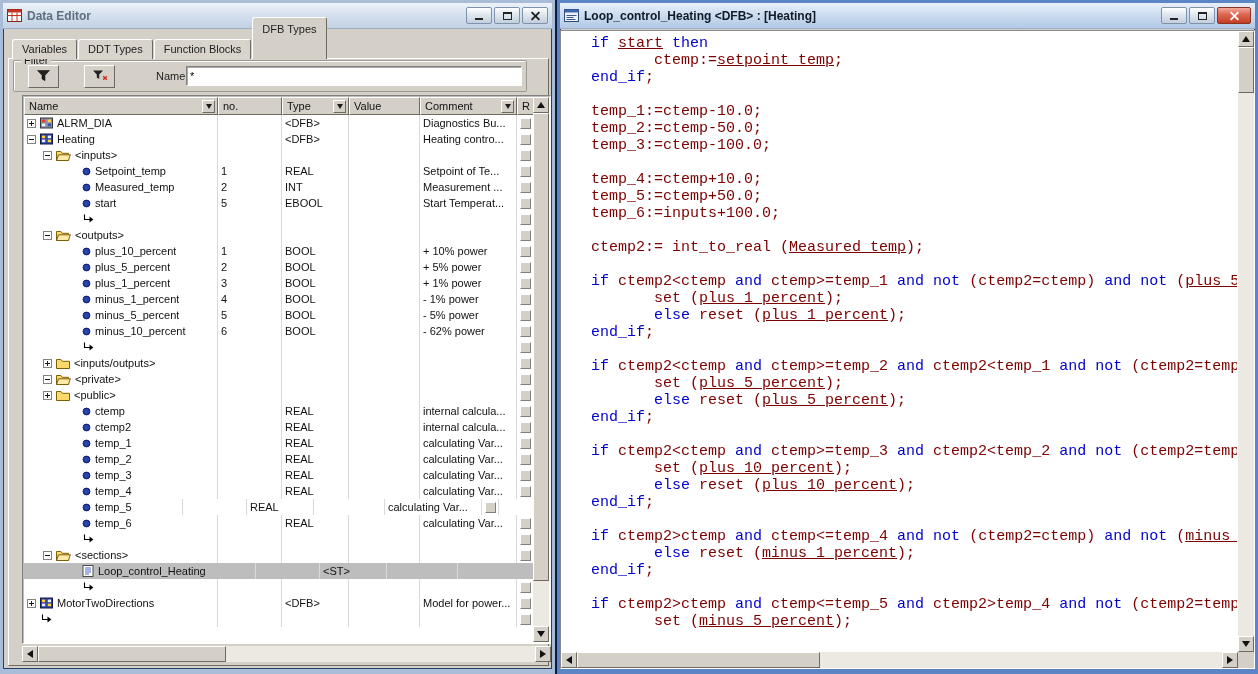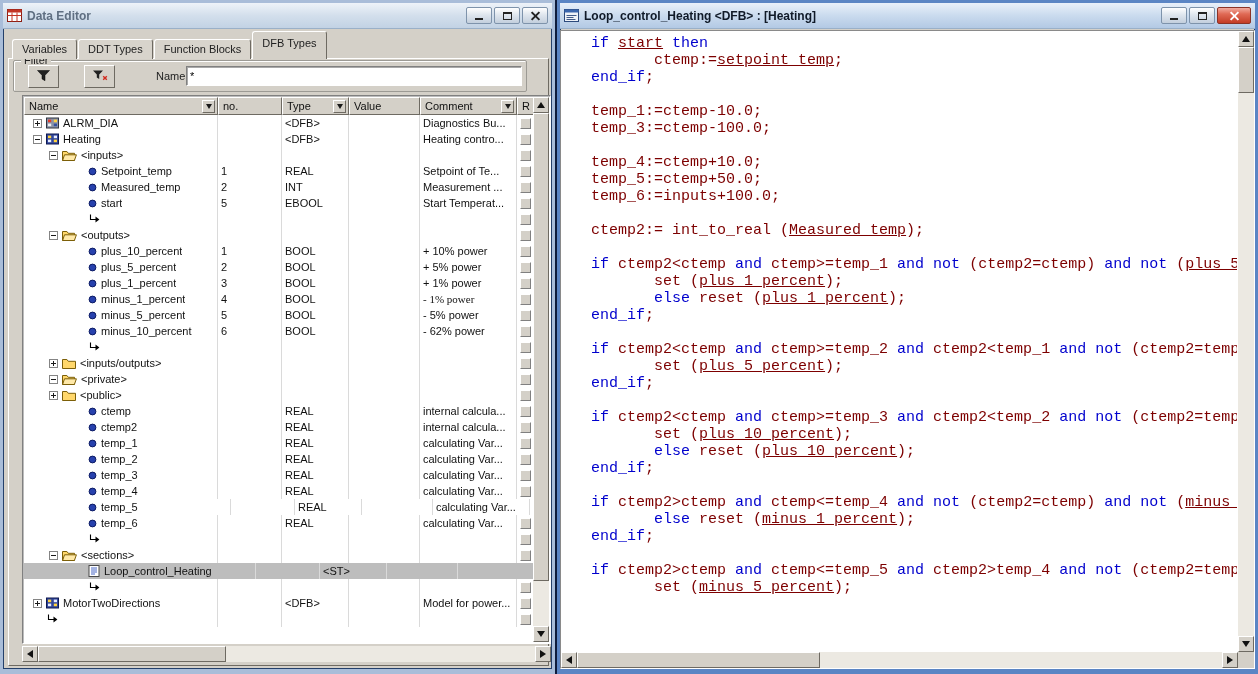--- a/index.html
+++ b/index.html
@@ -25,21 +25,21 @@
   .g-max{width:9px;height:8px;border:1px solid #222;border-top-width:2px;}
   .g-close{position:relative;width:11px;height:9px;}
   .g-close::before,.g-close::after{content:"";position:absolute;left:0;top:4px;width:11px;height:2px;background:#222;}
   .g-close::before{transform:rotate(45deg);}
   .g-close::after{transform:rotate(-45deg);}
   .close-red .g-close::before,.close-red .g-close::after{background:#fff;}
 
   
   .tabs{position:absolute;top:32px;left:9px;height:24px;display:flex;align-items:flex-end;z-index:3;}
   .tab{height:20px;line-height:18px;padding:0 9px;font-size:11px;background:#d8d4cc;border:1px solid #6e6a62;border-bottom:none;border-top-color:#fff;border-left-color:#fff;border-radius:3px 3px 0 0;margin-right:1px;color:#222;}
-  .tab.active{height:28px;line-height:22px;background:#d4d0c8;position:relative;z-index:4;font-weight:normal;}
+  .tab.active{height:42px;line-height:22px;background:#d4d0c8;position:relative;z-index:4;font-weight:normal;}
   .page{position:absolute;left:5px;right:3px;top:55px;bottom:3px;background:#d4d0c8;border:1px solid;border-color:#ffffff #6e6a62 #6e6a62 #ffffff;}
 
   .filter-group{position:absolute;top:57px;left:10px;width:514px;height:32px;border:1px solid #9c9a94;border-radius:2px;box-shadow:inset 1px 1px 0 #ffffff;}
   .fg-label{position:absolute;top:-7px;left:7px;background:#d4d0c8;padding:0 3px;font-size:11px;color:#222;}
   .tool-btn{position:absolute;top:4px;width:31px;height:23px;background:#d4d0c8;border:1px solid;border-color:#ffffff #6e6a62 #6e6a62 #ffffff;display:flex;align-items:center;justify-content:center;}
   .tool-btn.b1{left:14px;}
   .tool-btn.b2{left:70px;}
   .name-label{position:absolute;top:9px;left:142px;font-size:11px;color:#222;}
   .filter-input{position:absolute;top:5px;left:172px;width:336px;height:20px;border:1px solid #808080;border-right-color:#fff;border-bottom-color:#fff;box-shadow:inset 1px 1px 0 rgba(64,64,64,.45);background:#fff;font:11px "Liberation Sans",sans-serif;padding:2px 3px;outline:none;}
 
@@ -47,21 +47,21 @@
   .grid-outer{position:absolute;top:92px;left:19px;width:529px;height:549px;border:1px solid #808080;border-right-color:#fff;border-bottom-color:#fff;background:#fff;box-shadow:inset 1px 1px 0 rgba(64,64,64,.35);}
   .grid-header{position:absolute;top:1px;left:1px;right:17px;height:18px;display:flex;background:#d4d0c8;}
   .hcell{position:relative;height:18px;background:#d4d0c8;border:1px solid;border-color:#ffffff #6e6a62 #6e6a62 #ffffff;display:flex;align-items:center;padding-left:4px;font-size:11px;color:#111;overflow:hidden;flex:none;}
   .hdrop{position:absolute;right:2px;top:2px;width:13px;height:13px;background:#d4d0c8;border:1px solid;border-color:#ffffff #6e6a62 #6e6a62 #ffffff;display:flex;align-items:center;justify-content:center;}
   .tri.down{width:0;height:0;border-left:3px solid transparent;border-right:3px solid transparent;border-top:5px solid #1a1a1a;}
   .grid-body{position:absolute;top:19px;left:1px;right:17px;bottom:1px;background:#fff;overflow:hidden;}
   .grow{display:flex;height:16px;align-items:center;background:#fff;}
   .grow.sel{background:var(--sel-bg,#bdbdbd);}
   .gcell{height:16px;border-right:1px solid #dadada;display:flex;align-items:center;font-size:11px;color:#111;white-space:nowrap;overflow:hidden;flex:none;padding-left:3px;}
   .grow.sel .gcell{background:var(--sel-bg,#bdbdbd);}
-  .c-name{padding-left:6px;}
+  .c-name{padding-left:0;}
   .ind{display:inline-block;flex:none;height:1px;}
   .expbox{position:relative;width:9px;height:9px;border:1px solid #848484;background:#fff;flex:none;margin-right:4px;}
   .expbox::before{content:"";position:absolute;left:1px;right:1px;top:3px;height:1px;background:#1a1a1a;}
   .expbox.plus::after{content:"";position:absolute;top:1px;bottom:1px;left:3px;width:1px;background:#1a1a1a;}
   .icn{display:inline-flex;flex:none;margin-right:4px;}
   .nm{overflow:hidden;}
   .c-r{justify-content:center;padding-left:0;}
   .rsq{width:11px;height:11px;background:#d4d0c8;border:1px solid;border-color:#ffffff #808080 #808080 #ffffff;}
   .sb-btn{position:absolute;width:16px;height:16px;background:#d4d0c8;border:1px solid;border-color:#ffffff #6e6a62 #6e6a62 #ffffff;display:flex;align-items:center;justify-content:center;}
   .sb-thumb{position:absolute;background:#d4d0c8;border:1px solid;border-color:#ffffff #6e6a62 #6e6a62 #ffffff;}
@@ -386,21 +386,21 @@
               <span class="icn">
                 <svg width="9" height="9" viewBox="0 0 9 9">
                   <circle cx="4.5" cy="4.5" r="3.4" fill="#2741ad" stroke="#0c1a63"></circle>
                 </svg>
               </span>
               <span class="nm">minus_1_percent</span>
             </div>
             <div class="gcell c-no" style="width: 64px;">4</div>
             <div class="gcell c-type" style="width: 67px;">BOOL</div>
             <div class="gcell c-value" style="width: 71px;"></div>
-            <div class="gcell c-comment" style="width: 97px; font-family: Liberation Serif, serif;">- 1% power</div>
+            <div class="gcell c-comment" style="width: 97px;">- 1% power</div>
             <div class="gcell c-r" style="width: 17px;">
               <span class="rsq"></span>
             </div>
           </div>
           <div class="grow">
             <div class="gcell c-name" style="width: 194px;">
               <span class="ind" style="width: 58px;"></span>
               <span class="icn">
                 <svg width="9" height="9" viewBox="0 0 9 9">
                   <circle cx="4.5" cy="4.5" r="3.4" fill="#2741ad" stroke="#0c1a63"></circle>
@@ -612,21 +612,21 @@
             </div>
             <div class="gcell c-no" style="width: 64px;"></div>
             <div class="gcell c-type" style="width: 67px;">REAL</div>
             <div class="gcell c-value" style="width: 71px;"></div>
             <div class="gcell c-comment" style="width: 97px;">calculating Var...</div>
             <div class="gcell c-r" style="width: 17px;">
               <span class="rsq"></span>
             </div>
           </div>
           <div class="grow">
-            <div class="gcell c-name" style="width: 207px;">
+            <div class="gcell c-name" style="width: 159px;">
               <span class="ind" style="width: 58px;"></span>
               <span class="icn">
                 <svg width="9" height="9" viewBox="0 0 9 9">
                   <circle cx="4.5" cy="4.5" r="3.4" fill="#2741ad" stroke="#0c1a63"></circle>
                 </svg>
               </span>
               <span class="nm">temp_5</span>
             </div>
             <div class="gcell c-no" style="width: 64px;"></div>
             <div class="gcell c-type" style="width: 67px;">REAL</div>
@@ -816,35 +816,37 @@
       </span>
     </div>
 
     <div class="code-area">
       <div class="code-pre">
           <div class="cline"><span class="tk-kw">if </span><span class="tk-var">start</span><span class="tk-st"> </span><span class="tk-kw">then</span></div>
           <div class="cline"><span class="tk-st">       ctemp:=</span><span class="tk-var">setpoint_temp</span><span class="tk-st">;</span></div>
           <div class="cline"><span class="tk-kw">end_if</span><span class="tk-st">;</span></div>
           <div class="cline">&nbsp;</div>
           <div class="cline"><span class="tk-st">temp_1:=ctemp-10.0;</span></div>
+          <div class="cline"><span class="tk-st">temp_2:=ctemp-50.0;</span></div>
           <div class="cline"><span class="tk-st">temp_3:=ctemp-100.0;</span></div>
           <div class="cline">&nbsp;</div>
           <div class="cline"><span class="tk-st">temp_4:=ctemp+10.0;</span></div>
           <div class="cline"><span class="tk-st">temp_5:=ctemp+50.0;</span></div>
           <div class="cline"><span class="tk-st">temp_6:=inputs+100.0;</span></div>
           <div class="cline">&nbsp;</div>
           <div class="cline"><span class="tk-st">ctemp2:= int_to_real (</span><span class="tk-var">Measured_temp</span><span class="tk-st">);</span></div>
           <div class="cline">&nbsp;</div>
           <div class="cline"><span class="tk-kw">if </span><span class="tk-st">ctemp2&lt;ctemp </span><span class="tk-kw">and </span><span class="tk-st">ctemp&gt;=temp_1 </span><span class="tk-kw">and </span><span class="tk-kw">not </span><span class="tk-st">(ctemp2=ctemp) </span><span class="tk-kw">and </span><span class="tk-kw">not </span><span class="tk-st">(</span><span class="tk-var">plus_5_</span></div>
           <div class="cline"><span class="tk-st">       set (</span><span class="tk-var">plus_1_percent</span><span class="tk-st">);</span></div>
           <div class="cline"><span class="tk-st">       </span><span class="tk-kw">else </span><span class="tk-st">reset (</span><span class="tk-var">plus_1_percent</span><span class="tk-st">);</span></div>
           <div class="cline"><span class="tk-kw">end_if</span><span class="tk-st">;</span></div>
           <div class="cline">&nbsp;</div>
           <div class="cline"><span class="tk-kw">if </span><span class="tk-st">ctemp2&lt;ctemp </span><span class="tk-kw">and </span><span class="tk-st">ctemp&gt;=temp_2 </span><span class="tk-kw">and </span><span class="tk-st">ctemp2&lt;temp_1 </span><span class="tk-kw">and </span><span class="tk-kw">not </span><span class="tk-st">(ctemp2=temp</span></div>
           <div class="cline"><span class="tk-st">       set (</span><span class="tk-var">plus_5_percent</span><span class="tk-st">);</span></div>
+          <div class="cline"><span class="tk-st">       </span><span class="tk-kw">else </span><span class="tk-st">reset (</span><span class="tk-var">plus_5_percent</span><span class="tk-st">);</span></div>
           <div class="cline"><span class="tk-kw">end_if</span><span class="tk-st">;</span></div>
           <div class="cline">&nbsp;</div>
           <div class="cline"><span class="tk-kw">if </span><span class="tk-st">ctemp2&lt;ctemp </span><span class="tk-kw">and </span><span class="tk-st">ctemp&gt;=temp_3 </span><span class="tk-kw">and </span><span class="tk-st">ctemp2&lt;temp_2 </span><span class="tk-kw">and </span><span class="tk-kw">not </span><span class="tk-st">(ctemp2=temp</span></div>
           <div class="cline"><span class="tk-st">       set (</span><span class="tk-var">plus_10_percent</span><span class="tk-st">);</span></div>
           <div class="cline"><span class="tk-st">       </span><span class="tk-kw">else </span><span class="tk-st">reset (</span><span class="tk-var">plus_10_percent</span><span class="tk-st">);</span></div>
           <div class="cline"><span class="tk-kw">end_if</span><span class="tk-st">;</span></div>
           <div class="cline">&nbsp;</div>
           <div class="cline"><span class="tk-kw">if </span><span class="tk-st">ctemp2&gt;ctemp </span><span class="tk-kw">and </span><span class="tk-st">ctemp&lt;=temp_4 </span><span class="tk-kw">and </span><span class="tk-kw">not </span><span class="tk-st">(ctemp2=ctemp) </span><span class="tk-kw">and </span><span class="tk-kw">not </span><span class="tk-st">(</span><span class="tk-var">minus_</span></div>
           <div class="cline"><span class="tk-st">       </span><span class="tk-kw">else </span><span class="tk-st">reset (</span><span class="tk-var">minus_1_percent</span><span class="tk-st">);</span></div>
           <div class="cline"><span class="tk-kw">end_if</span><span class="tk-st">;</span></div>

